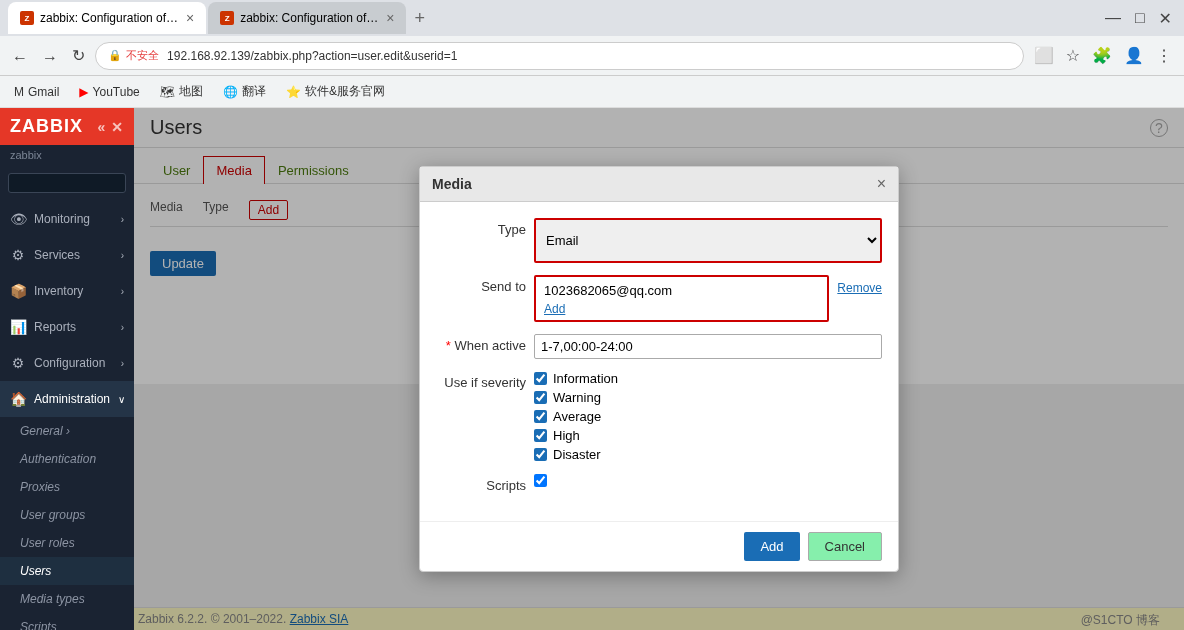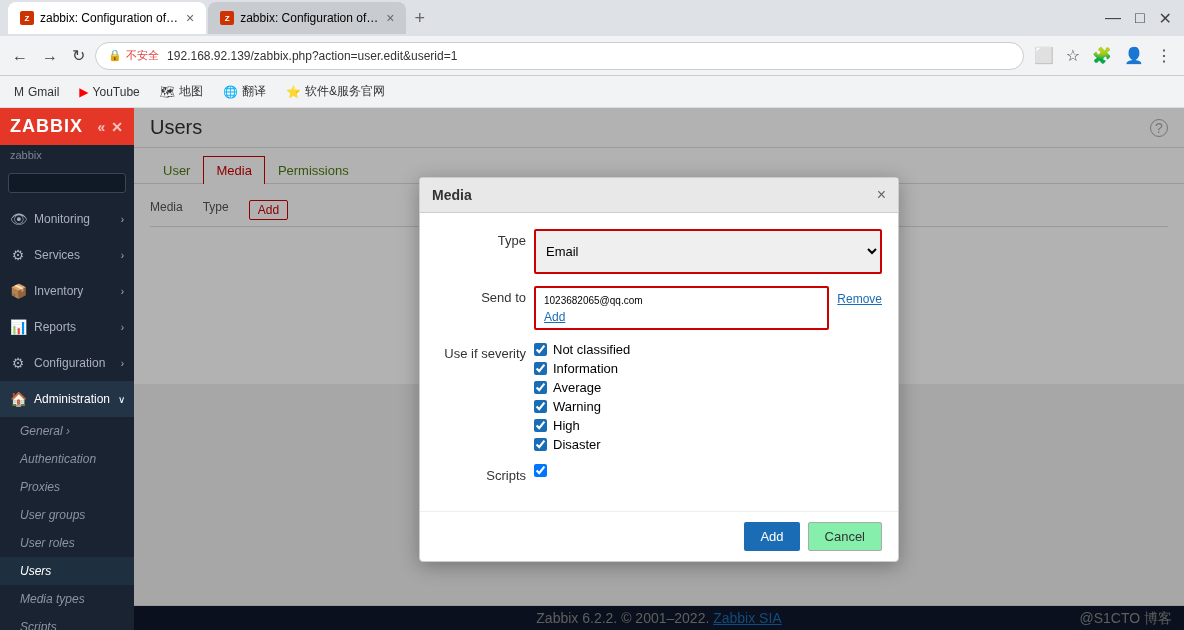--- a/index.html
+++ b/index.html
@@ -61,21 +61,21 @@
     .modal { background: white; width: 480px; border: 1px solid #ccc; border-radius: 4px; box-shadow: 0 4px 20px rgba(0,0,0,0.3); }
     .modal-header { background: #e8e8e8; padding: 8px 12px; display: flex; align-items: center; justify-content: space-between; border-bottom: 1px solid #ccc; }
     .modal-title { font-size: 14px; font-weight: bold; color: #333; }
     .modal-close { background: none; border: none; font-size: 16px; cursor: pointer; color: #666; }
     .modal-body { padding: 16px; }
     .form-row { display: flex; align-items: flex-start; margin-bottom: 12px; gap: 8px; }
     .form-label { width: 90px; text-align: right; padding-top: 4px; font-size: 13px; color: #333; flex-shrink: 0; }
     .form-label.required::before { content: "* "; color: red; }
     .form-control { flex: 1; }
     .send-to-container { border: 2px solid #c00; border-radius: 2px; padding: 4px; flex: 1; }
-    .send-to-input { width: 100%; border: none; outline: none; font-size: 10px; padding: 2px 4px; }
+    .send-to-input { width: 100%; border: none; outline: none; font-size: 13px; padding: 2px 4px; }
     .send-to-add { color: #1a6db5; text-decoration: underline; cursor: pointer; font-size: 12px; display: block; margin-top: 2px; padding-left: 4px; }
     .remove-link { color: #1a6db5; text-decoration: underline; cursor: pointer; font-size: 12px; white-space: nowrap; padding-top: 6px; }
     .type-container { border: 2px solid #c00; border-radius: 2px; flex: 1; }
     .type-container select { width: 100%; border: none; outline: none; padding: 12px 6px; font-size: 13px; }
     .when-active-input { width: 100%; border: 1px solid #aaa; padding: 4px 6px; font-size: 13px; border-radius: 2px; }
     .severity-group { display: flex; flex-direction: column; gap: 4px; }
     .severity-item { display: flex; align-items: center; gap: 6px; font-size: 13px; }
     .severity-item input[type=checkbox] { accent-color: #1a6db5; }
     .enabled-row { display: flex; align-items: center; gap: 8px; }
     .modal-footer { padding: 10px 16px; display: flex; justify-content: flex-end; gap: 8px; border-top: 1px solid #eee; }
@@ -236,20 +236,23 @@
           <span>Permissions</span>
         </div>
       </div>
 
       <div class="media-content">
         <div class="media-table-header">
           <span>Media</span>
           <span>Type</span>
           <button class="add-btn">Add</button>
         </div>
+        <div style="margin-top:12px;">
+          <button class="update-btn">Update</button>
+        </div>
       </div>
 
       <div class="modal-overlay">
         <div class="modal">
           <div class="modal-header">
             <span class="modal-title">Media</span>
             <button class="modal-close">×</button>
           </div>
           <div class="modal-body">
 
@@ -262,39 +265,41 @@
 
             <div class="form-row">
               <label class="form-label">Send to</label>
               <div class="send-to-container">
                 <input type="text" class="send-to-input" value="1023682065@qq.com" style="">
                 <span class="send-to-add">Add</span>
               </div>
               <span class="remove-link">Remove</span>
             </div>
 
+            <div class="form-row">
+              <label class="form-label required">
+                <span>When active</span>
+              </label>
+              <input type="text" class="when-active-input form-control" value="1-7,00:00-24:00" style="">
+            </div>
 
             <div class="form-row">
               <label class="form-label">Use if severity</label>
               <div class="severity-group form-control">
                 <div class="severity-item">
                   <input type="checkbox" checked="" style="">
-                  <span>Not classified</span>
-                </div>
-                <div class="severity-item">
-                  <input type="checkbox" checked="" style="">
                   <span>Information</span>
                 </div>
                 <div class="severity-item">
                   <input type="checkbox" checked="" style="">
+                  <span>Warning</span>
+                </div>
+                <div class="severity-item">
+                  <input type="checkbox" checked="" style="">
                   <span>Average</span>
-                </div>
-                <div class="severity-item">
-                  <input type="checkbox" checked="" style="">
-                  <span>Warning</span>
                 </div>
                 <div class="severity-item">
                   <input type="checkbox" checked="" style="">
                   <span>High</span>
                 </div>
                 <div class="severity-item">
                   <input type="checkbox" checked="" style="">
                   <span>Disaster</span>
                 </div>
               </div>
@@ -308,20 +313,20 @@
             </div>
 
           </div>
           <div class="modal-footer">
             <button class="btn-add">Add</button>
             <button class="btn-cancel">Cancel</button>
           </div>
         </div>
       </div>
 
-      <div style="position:absolute;bottom:0;left:0;right:0;background:#0f172a;text-align:center;font-size:14px;color:#888;padding:4px;border-top:1px solid #ddd;">
+      <div style="position:absolute;bottom:0;left:0;right:0;background:#fef9c3;font-size:12px;color:#888;padding:4px;border-top:1px solid #ddd;">
         <span>Zabbix 6.2.2. © 2001–2022.</span>
         <a href="#" style="color:#1a6db5;">Zabbix SIA</a>
-        <span style="position:absolute;right:12px;margin-left:20px;">@S1CTO 博客</span>
+        <span style="position:absolute;right:24px;margin-left:20px;">@S1CTO 博客</span>
       </div>
     </div>
   </div>
 </div>
 
 </body></html>

